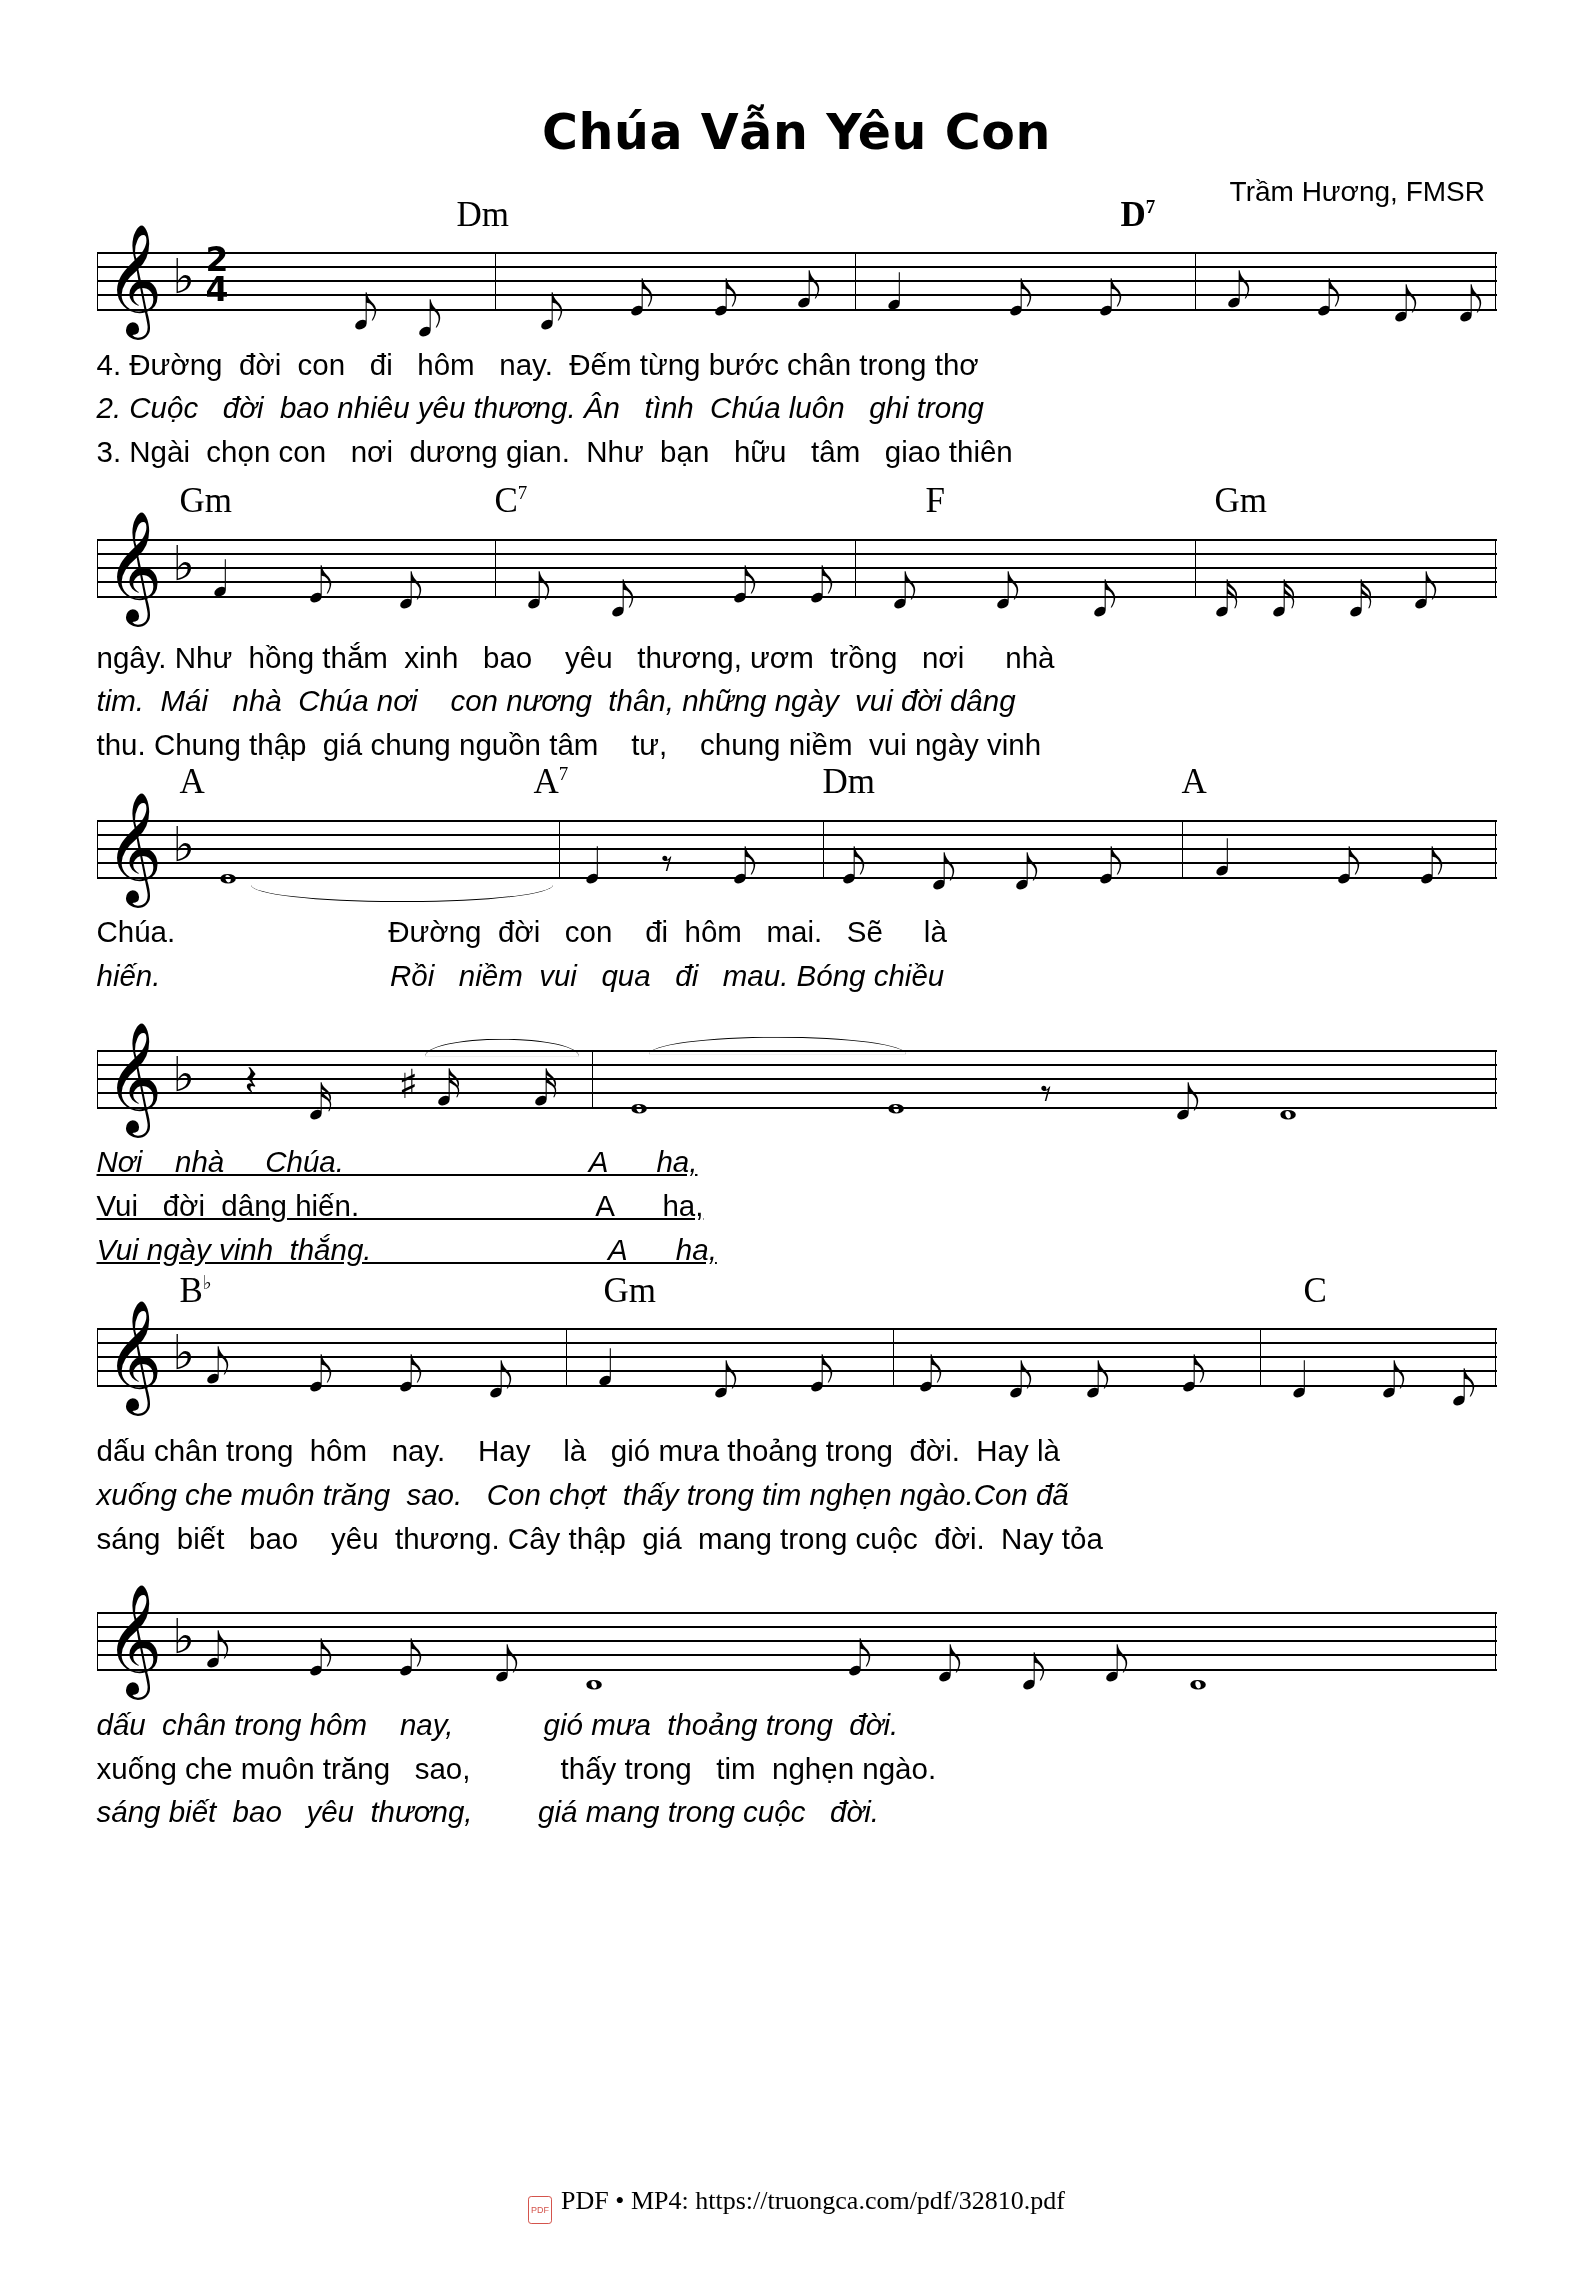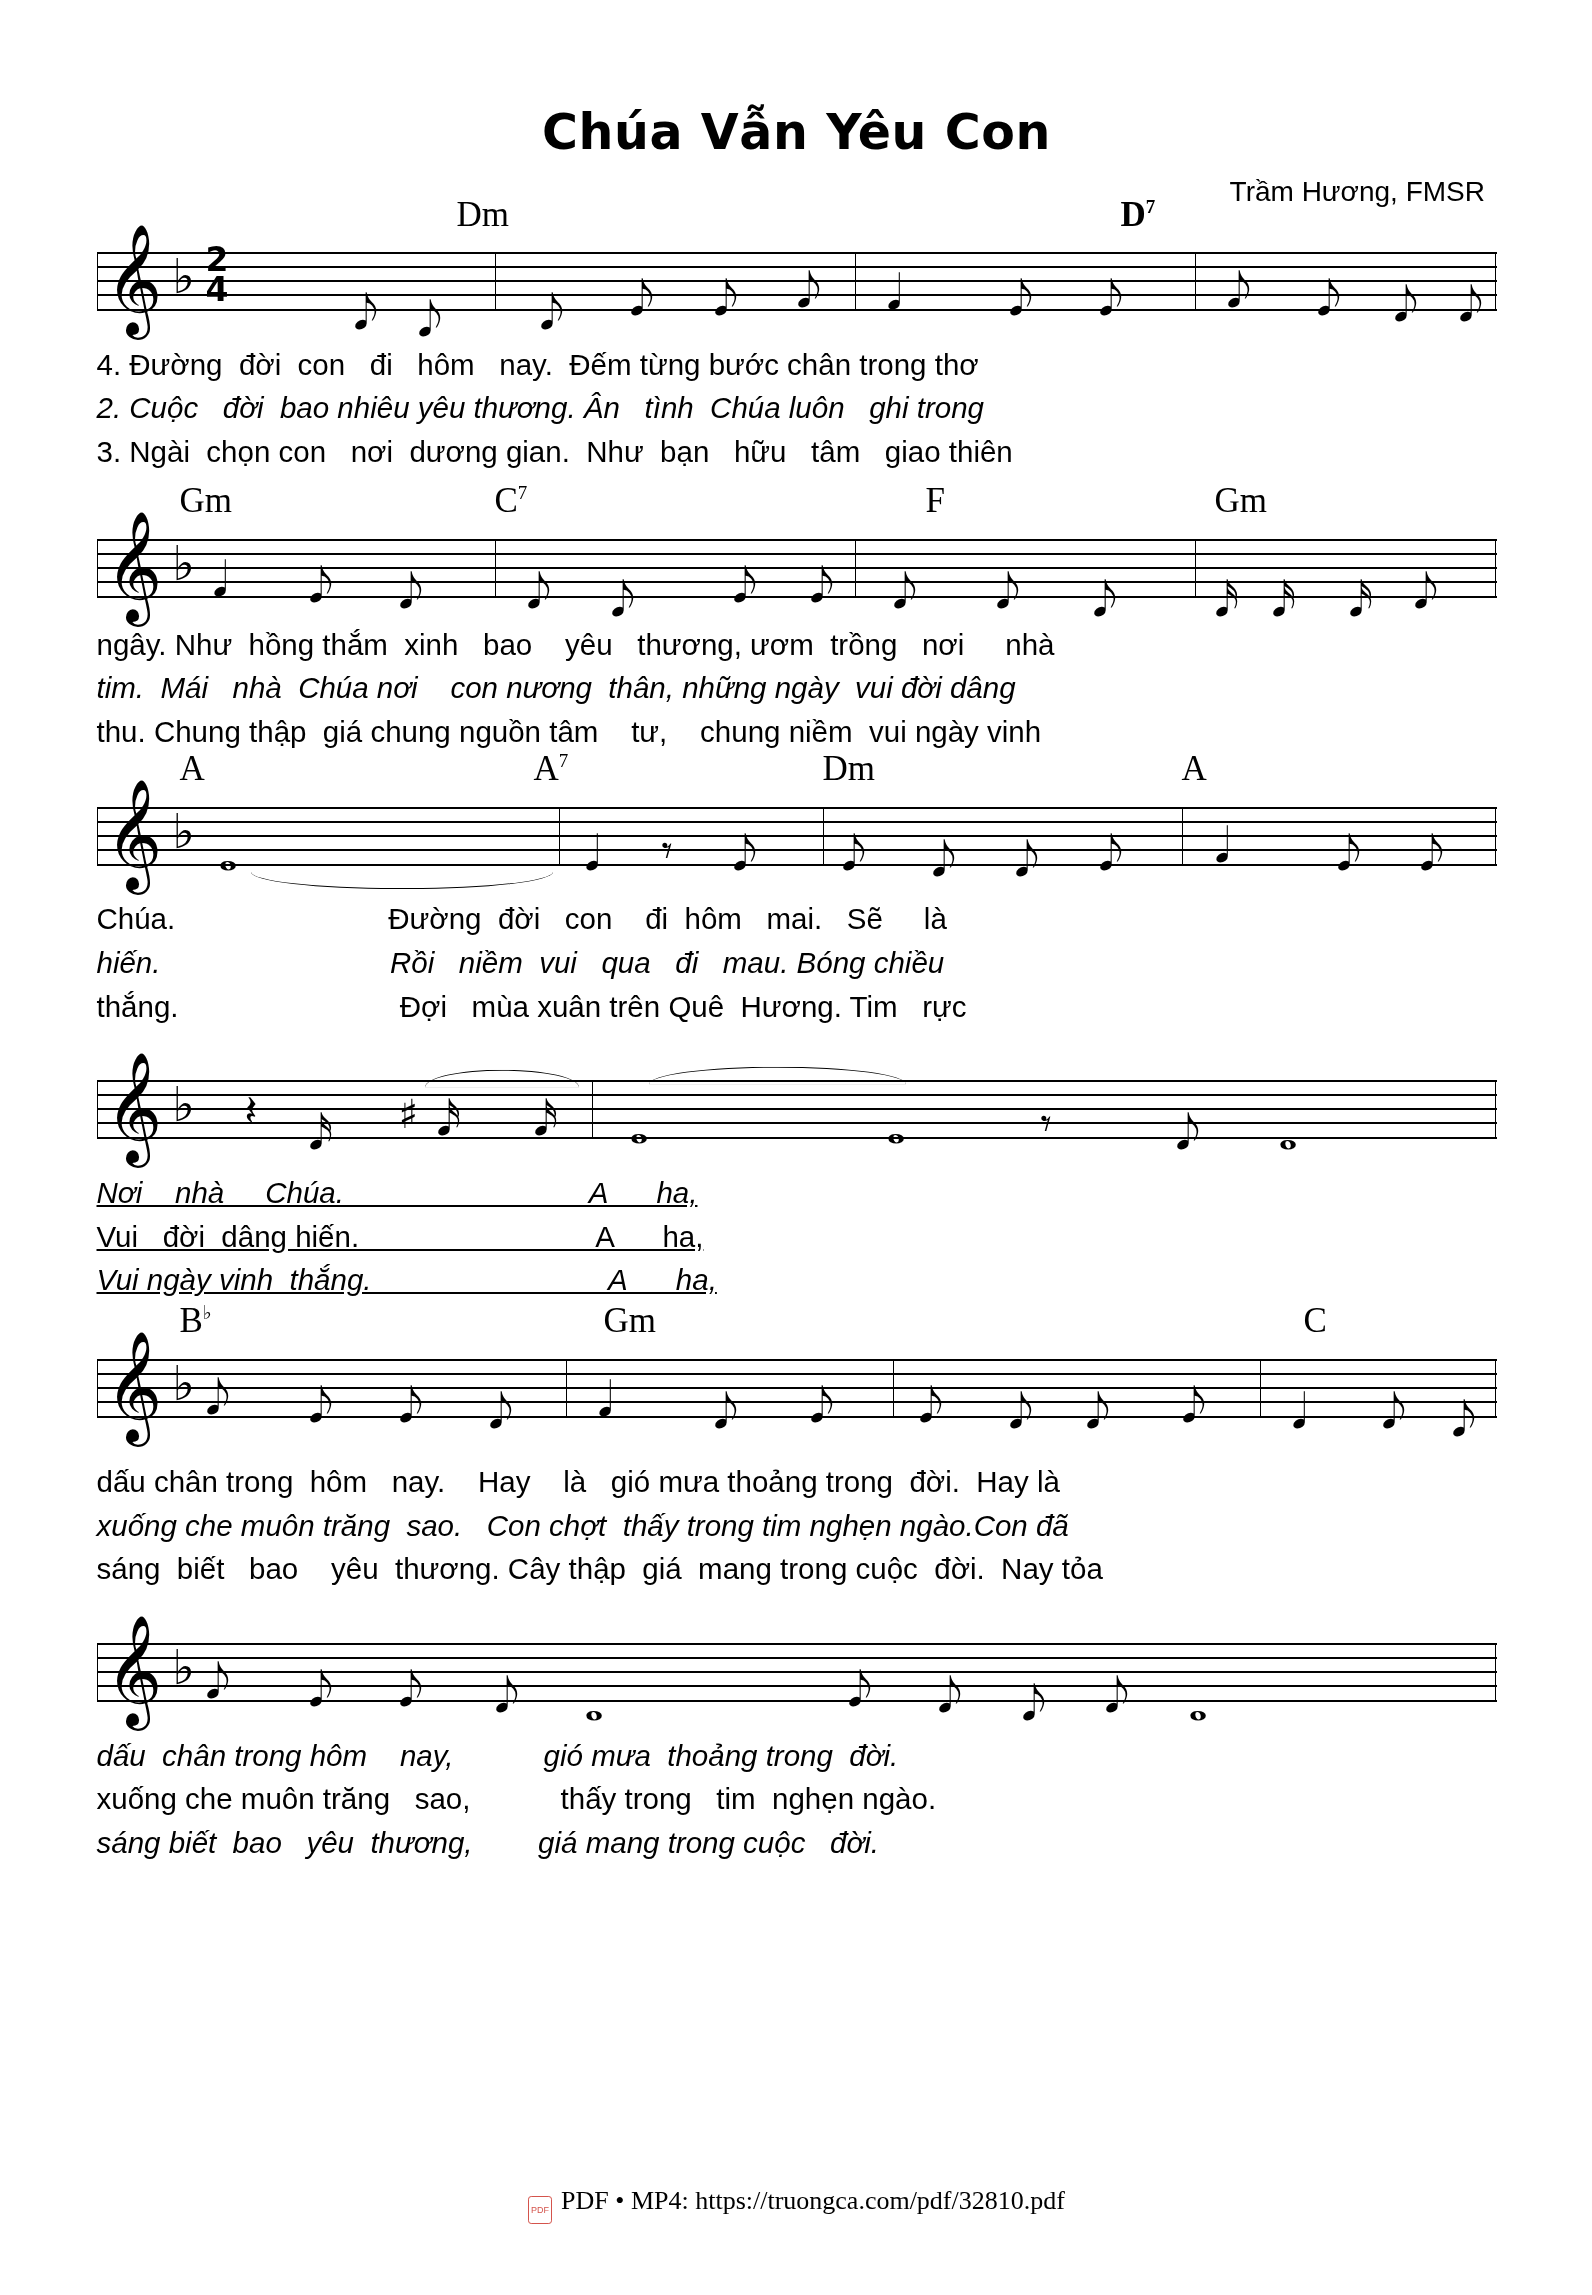--- a/index.html
+++ b/index.html
@@ -270,21 +270,21 @@
       <div class="note" style="left:636px;top:48px;">𝅘𝅥𝅮</div>
       <div class="note" style="left:713px;top:48px;">𝅘𝅥𝅮</div>
       <div class="note" style="left:796px;top:54px;">𝅘𝅥𝅮</div>
       <div class="note" style="left:899px;top:54px;">𝅘𝅥𝅮</div>
       <div class="note" style="left:996px;top:62px;">𝅘𝅥𝅮</div>
       <div class="note" style="left:1118px;top:62px;">𝅘𝅥𝅯</div>
       <div class="note" style="left:1175px;top:62px;">𝅘𝅥𝅯</div>
       <div class="note" style="left:1252px;top:62px;">𝅘𝅥𝅯</div>
       <div class="note" style="left:1317px;top:54px;">𝅘𝅥𝅮</div>
     </div>
-    <div class="lyrics" style="margin-top:1px;">
+    <div class="lyrics" style="margin-top:14px;">
       <div class="lyric-row">ngây. Như  hồng thắm  xinh   bao    yêu   thương, ươm  trồng   nơi     nhà</div>
       <div class="lyric-row ital">tim.  Mái   nhà  Chúa nơi    con nương  thân, những ngày  vui đời dâng</div>
       <div class="lyric-row">thu. Chung thập  giá chung nguồn tâm    tư,    chung niềm  vui ngày vinh</div>
     </div>
   </div>
 
   <div class="system" style="margin-top:27px;">
     <div class="staff-wrap">
       <div class="chord" style="left:83px;">
         <span>A</span>
@@ -321,21 +321,20 @@
       <div class="note" style="left:835px;top:54px;">𝅘𝅥𝅮</div>
       <div class="note" style="left:918px;top:54px;">𝅘𝅥𝅮</div>
       <div class="note" style="left:1002px;top:48px;">𝅘𝅥𝅮</div>
       <div class="note" style="left:1118px;top:40px;">𝅘𝅥</div>
       <div class="note" style="left:1240px;top:48px;">𝅘𝅥𝅮</div>
       <div class="note" style="left:1323px;top:48px;">𝅘𝅥𝅮</div>
     </div>
     <div class="lyrics" style="margin-top:7.7px;">
       <div class="lyric-row">Chúa.                          Đường  đời   con    đi  hôm   mai.   Sẽ     là</div>
       <div class="lyric-row ital">hiến.                            Rồi   niềm  vui   qua   đi   mau. Bóng chiều</div>
-      <div class="lyric-row">thắng.                           Đợi   mùa xuân trên Quê  Hương. Tim   rực</div>
     </div>
   </div>
 
   <div class="system" style="margin-top:26px;">
     <div class="staff-wrap">
       <div class="staff">
         <div class="line"></div>
           <div class="line"></div>
           <div class="line"></div>
           <div class="line"></div>

